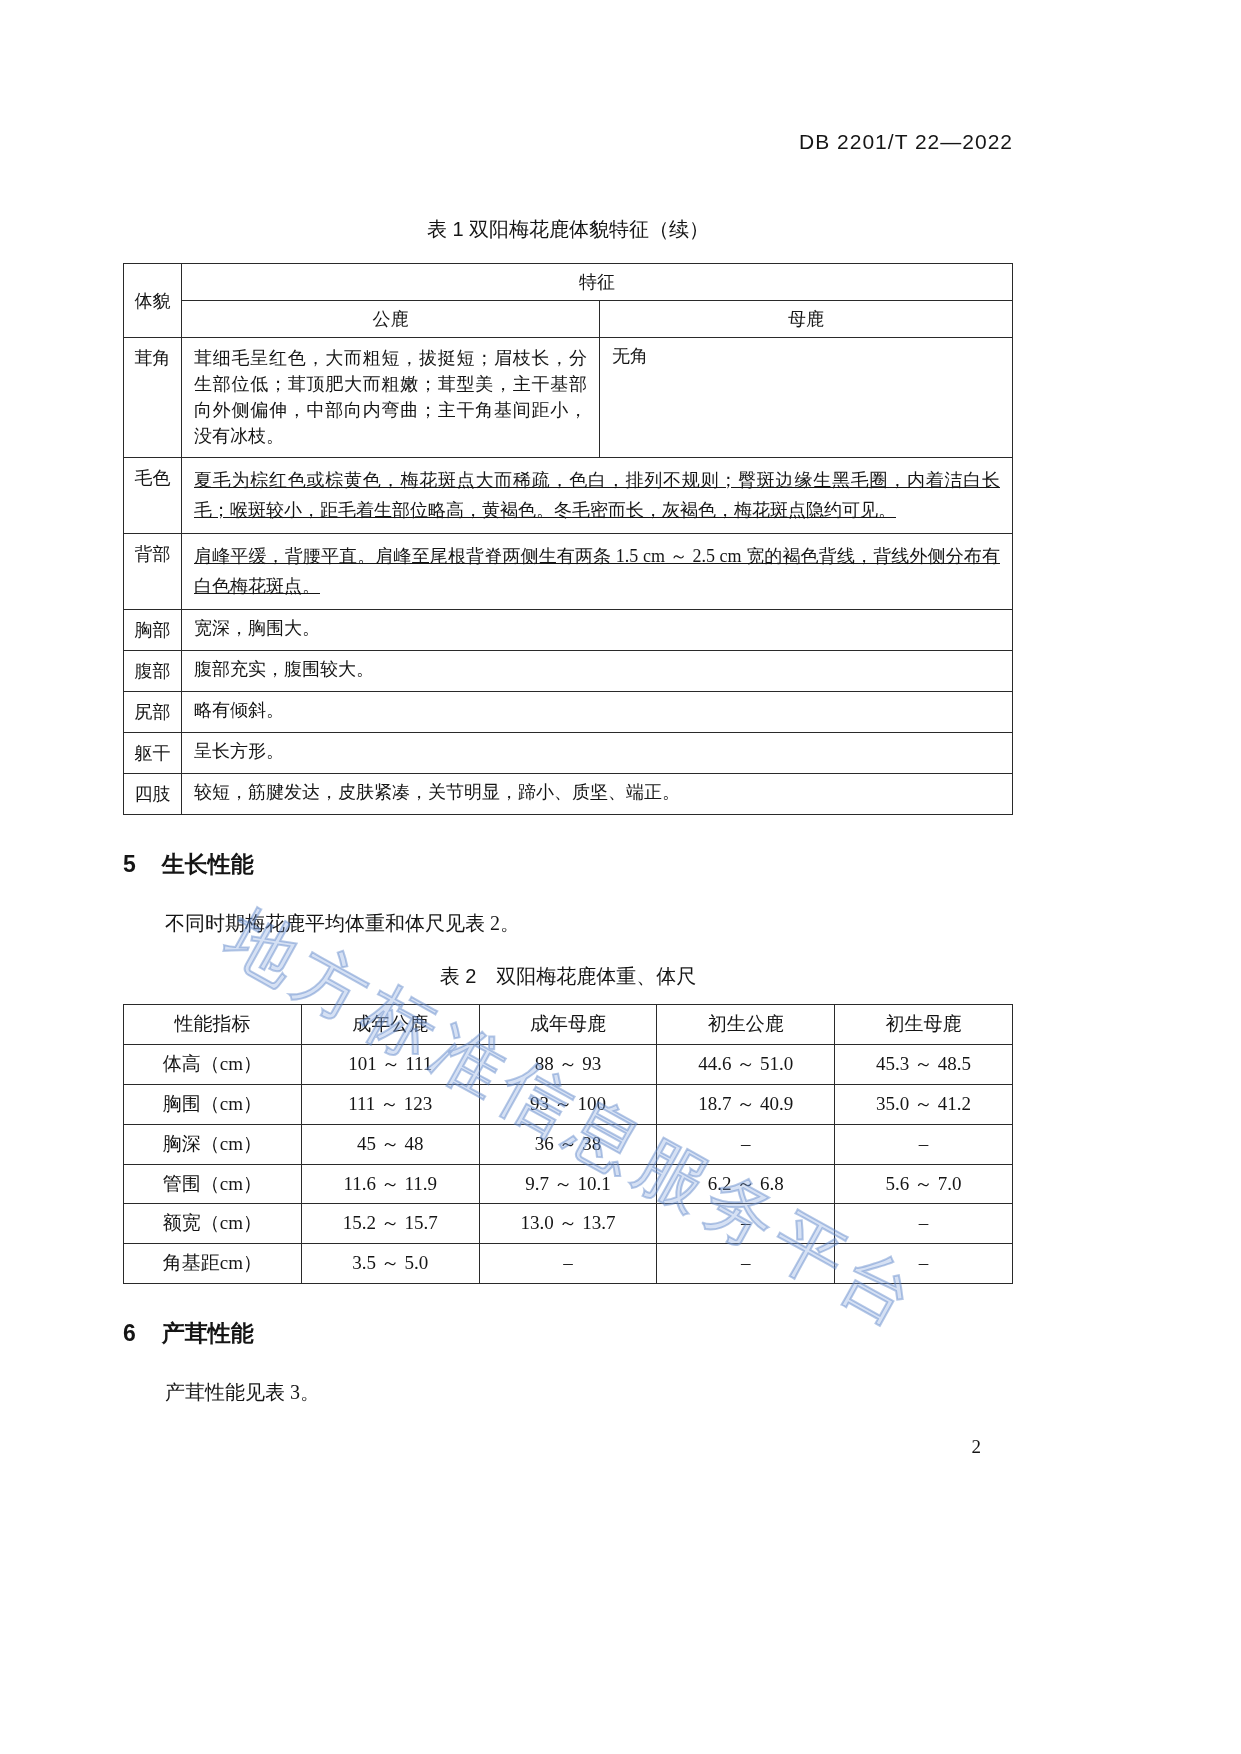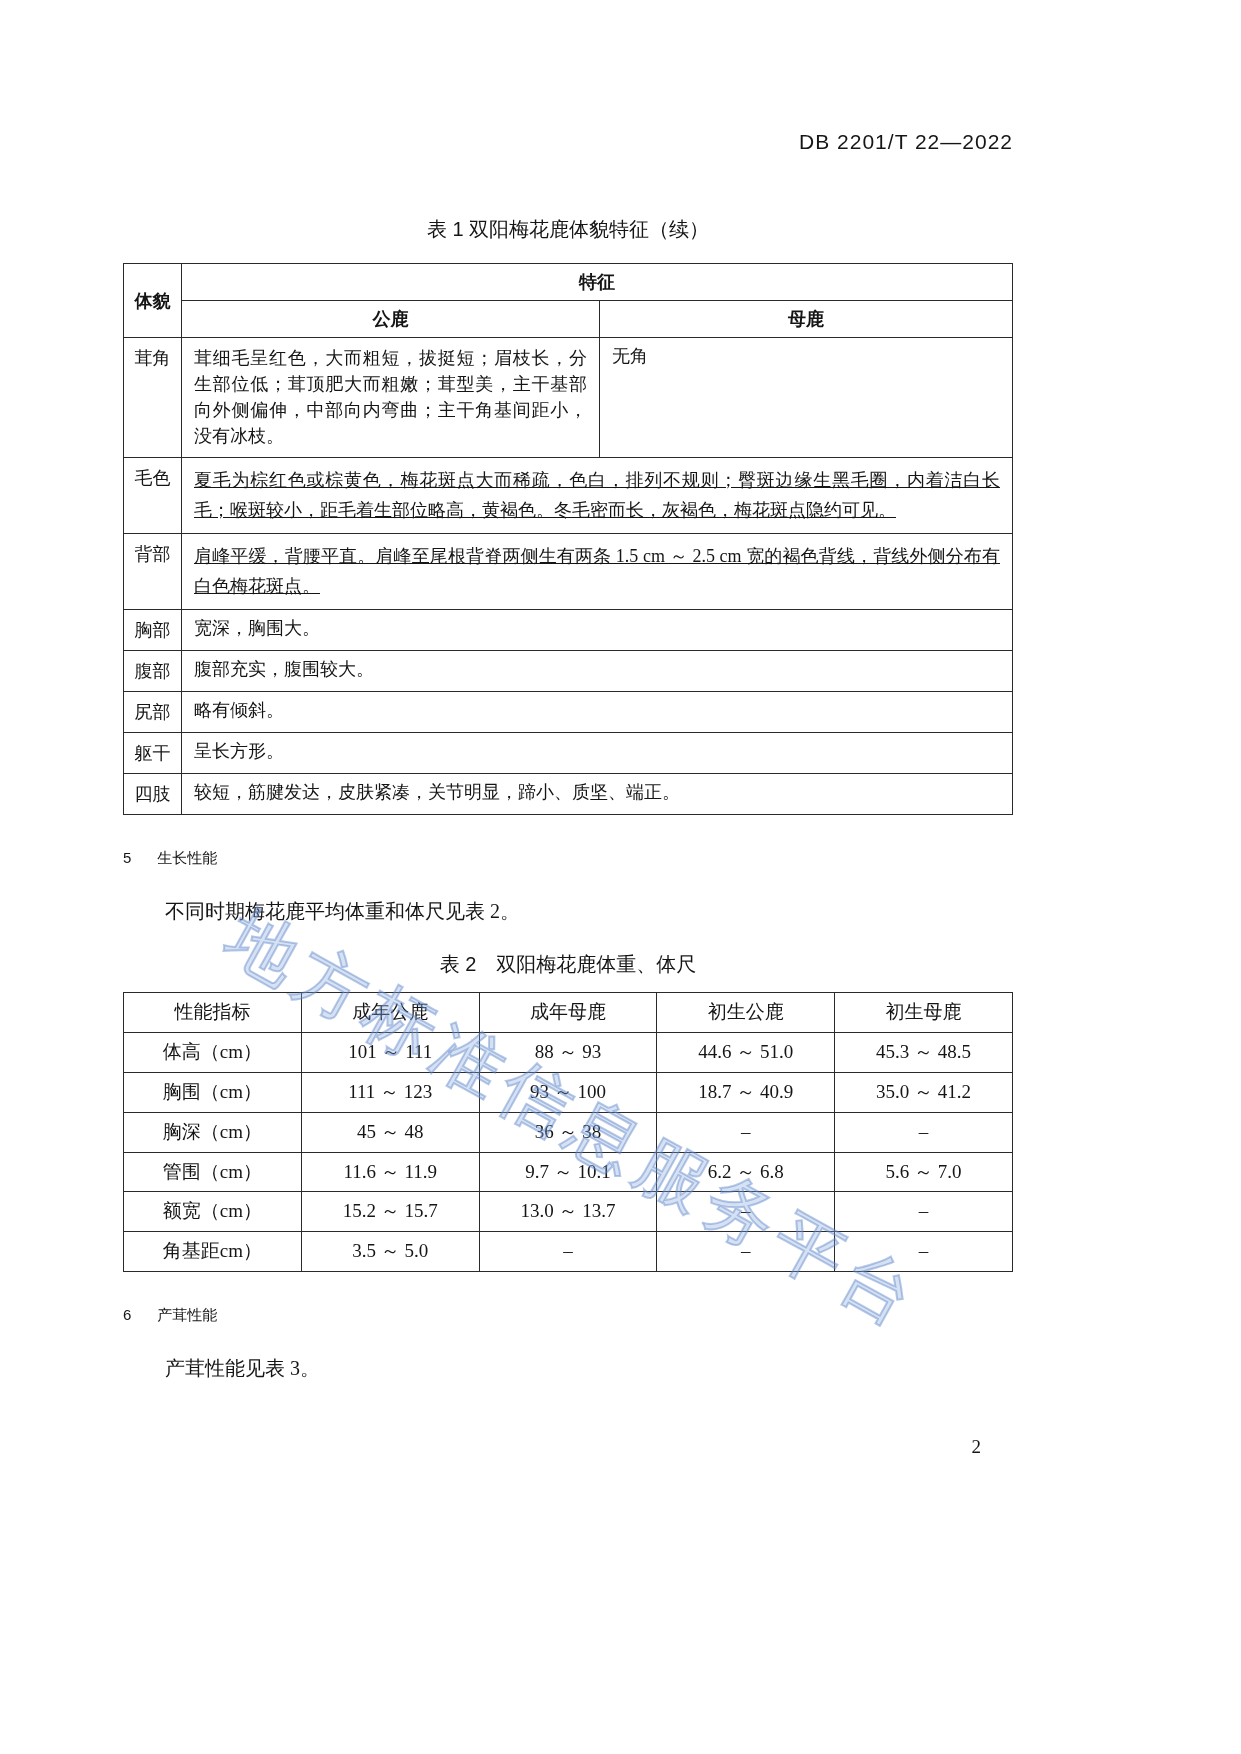--- a/index.html
+++ b/index.html
@@ -36,37 +36,36 @@
     vertical-align:top;
     word-break:break-all;
   }
   .t1 .col-lab{width:58px;}
   .t1 .col-male{width:418px;}
   .t1 .hd{
     text-align:center;
     vertical-align:middle;
     padding:5px 6px;
     height:26px;
-    font-weight:bold;
   }
   .t1 .lab{text-align:center;padding:7px 4px;}
   .t1 .desc{text-align:justify;}
   .t1 .multi{line-height:1.7;padding:7px 12px;text-decoration:underline;}
   .t1 .antler-male{line-height:1.45;padding:7px 12px;}
   .t2 td{
     text-align:center;
     vertical-align:middle;
     font-size:19px;
     padding:8px 6px;
     line-height:1.2;
   }
   .section-heading{
     margin-top:34px;
-    font-weight:normal;
-    font-size:15px;
+    font-weight:bold;
+    font-size:23px;
     font-family:"Liberation Sans","DejaVu Sans",sans-serif;
   }
   .section-heading .sec-num{display:inline-block;margin-right:26px;}
   .body-para{
     margin-top:30px;
     font-size:20px;
     padding-left:42px;
   }
   .page-number{
     position:absolute;

